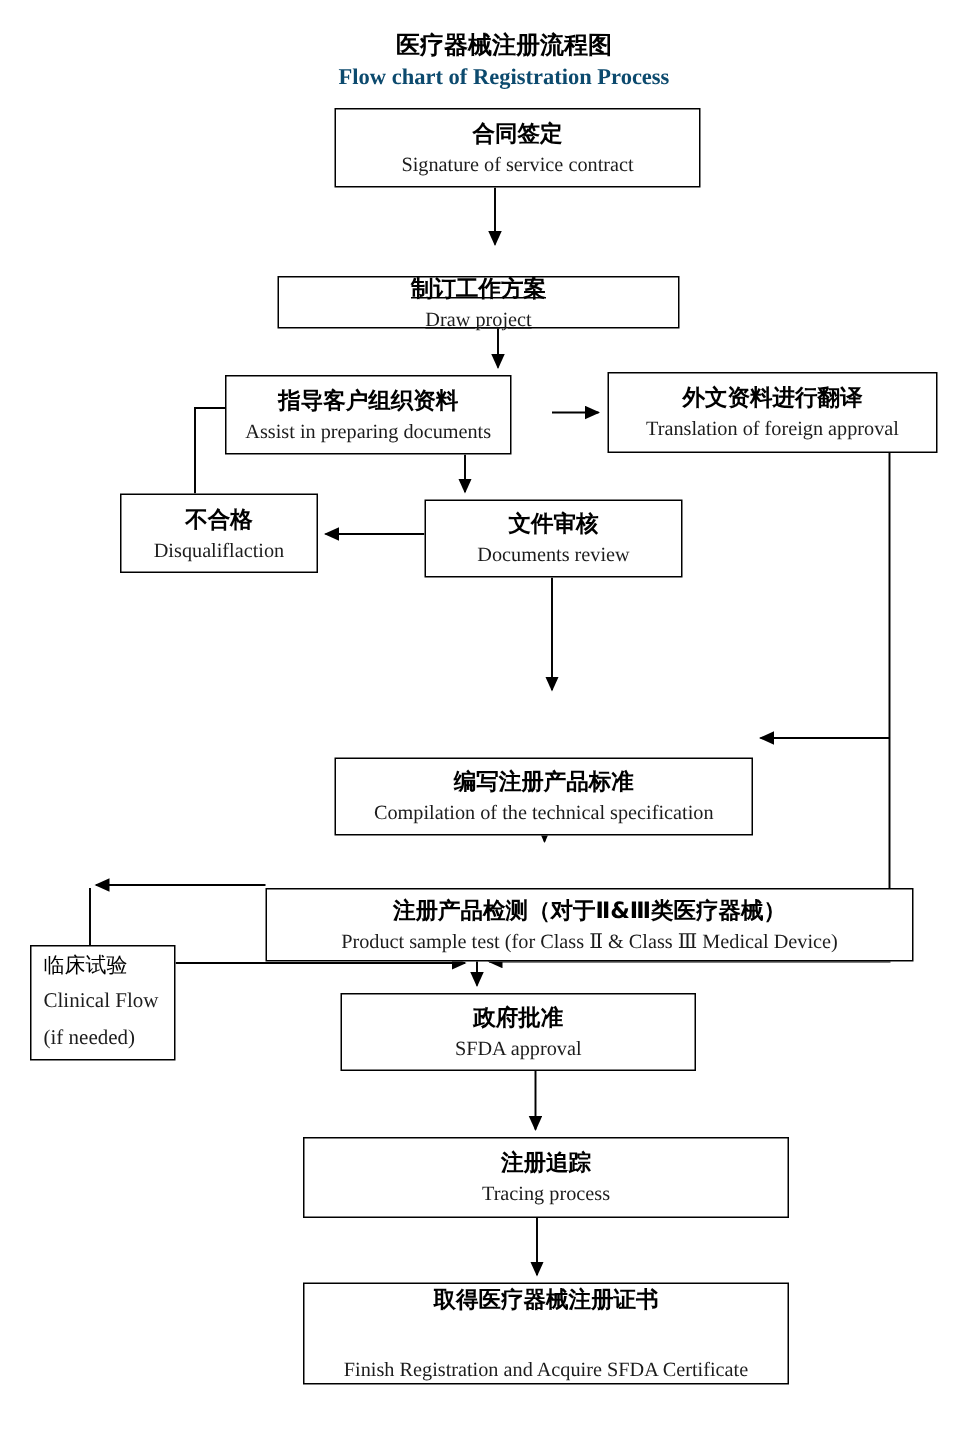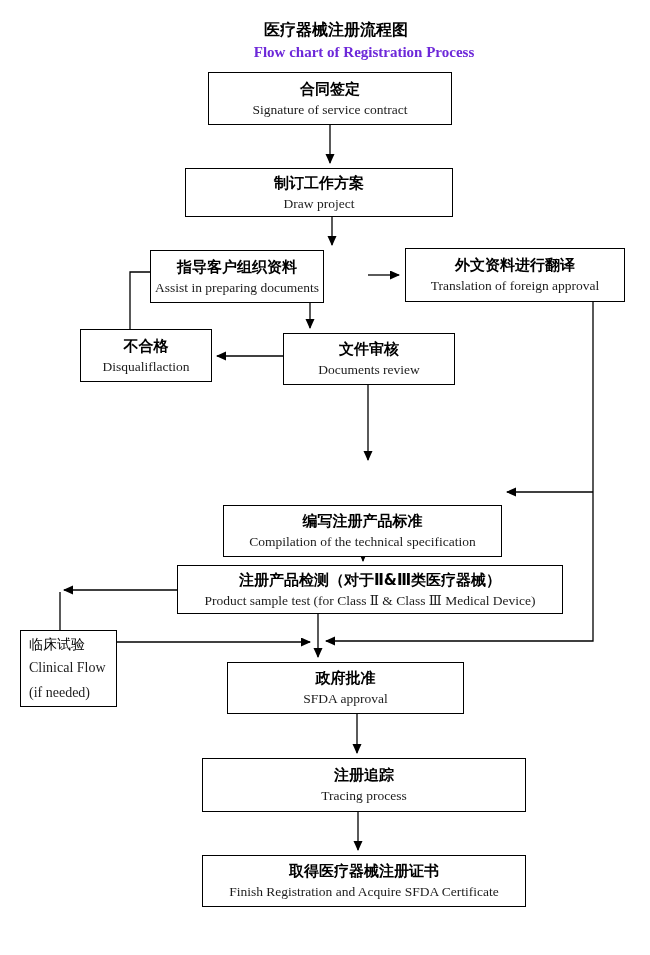--- a/index.html
+++ b/index.html
@@ -12,21 +12,21 @@
   }
   .connectors { position:absolute; left:0; top:0; pointer-events:none; }
   .title-cn {
     position:absolute; left:336px; top:20px; transform:translateX(-50%);
     font-family:"DejaVu Sans","Liberation Sans",sans-serif;
     font-weight:bold; font-size:16px; color:#000; white-space:nowrap;
   }
   .title-en {
     position:absolute; left:336px; top:44px; transform:translateX(-50%);
     font-family:"Liberation Serif","DejaVu Serif",serif;
-    font-weight:bold; font-size:15px; color:#6d28d9; white-space:nowrap;margin-left:28px;
+    font-weight:bold; font-size:15px; color:#0c4a6e; white-space:nowrap;
   }
   .node {
     position:absolute; box-sizing:border-box;
     border:1px solid #000000; background:#ffffff;
     display:flex; flex-direction:column; justify-content:center; align-items:center;
     text-align:center;
   }
   .node .cn {
     font-family:"DejaVu Sans","Liberation Sans",sans-serif;
     font-weight:bold; font-size:15px; color:#000; line-height:1.45; white-space:nowrap;
@@ -88,31 +88,31 @@
 
       <line x1="357" y1="714" x2="357" y2="753" marker-end="url(#arr)"></line>
 
       <line x1="358" y1="812" x2="358" y2="850" marker-end="url(#arr)"></line>
     </g>
   </svg>
 
   <div class="title-cn">医疗器械注册流程图</div>
   <div class="title-en">Flow chart of Registration Process</div>
 
-  <div class="node" style="left:208px; top:72px; width:244px; height:53px;">
+  <div class="node" style="left:223px; top:72px; width:244px; height:53px;">
     <div class="cn">合同签定</div>
     <div class="en">Signature of service contract</div>
   </div>
 
-  <div class="node" style="left:185px; top:168px; width:268px; height:49px;">
+  <div class="node" style="left:185px; top:184px; width:268px; height:35px;text-decoration:underline;">
     <div class="cn">制订工作方案</div>
     <div class="en">Draw project</div>
   </div>
 
-  <div class="node" style="left:150px; top:250px; width:174px; height:53px;">
+  <div class="node" style="left:150px; top:250px; width:191px; height:53px;">
     <div class="cn">指导客户组织资料</div>
     <div class="en">Assist in preparing documents</div>
   </div>
 
   <div class="node" style="left:405px; top:248px; width:220px; height:54px;">
     <div class="cn">外文资料进行翻译</div>
     <div class="en">Translation of foreign approval</div>
   </div>
 
   <div class="node" style="left:283px; top:333px; width:172px; height:52px;">
@@ -123,39 +123,39 @@
   <div class="node" style="left:80px; top:329px; width:132px; height:53px;">
     <div class="cn">不合格</div>
     <div class="en">Disqualiflaction</div>
   </div>
 
   <div class="node" style="left:223px; top:465px; width:279px; height:52px;margin-top:40px;">
     <div class="cn">编写注册产品标准</div>
     <div class="en">Compilation of the technical specification</div>
   </div>
 
-  <div class="node" style="left:177px; top:565px; width:386px; height:49px;">
+  <div class="node" style="left:177px; top:592px; width:432px; height:49px;">
     <div class="cn">注册产品检测（对于Ⅱ&amp;Ⅲ类医疗器械）</div>
     <div class="en">Product sample test (for Class Ⅱ &amp; Class Ⅲ Medical Device)</div>
   </div>
 
   <div class="node small-note" style="left:20px; top:630px; width:97px; height:77px;">
     <div class="cn">临床试验</div>
     <div class="en">Clinical Flow</div>
     <div class="en">(if needed)</div>
   </div>
 
   <div class="node" style="left:227px; top:662px; width:237px; height:52px;">
     <div class="cn">政府批准</div>
     <div class="en">SFDA approval</div>
   </div>
 
   <div class="node" style="left:202px; top:758px; width:324px; height:54px;">
     <div class="cn">注册追踪</div>
     <div class="en">Tracing process</div>
   </div>
 
-  <div class="node" style="left:202px; top:855px; width:324px; height:52px;">
+  <div class="node" style="left:202px; top:855px; width:324px; height:68px;justify-content:space-between;">
     <div class="cn">取得医疗器械注册证书</div>
     <div class="en">Finish Registration and Acquire SFDA Certificate</div>
   </div>
 
 </div>
 
 </body></html>

